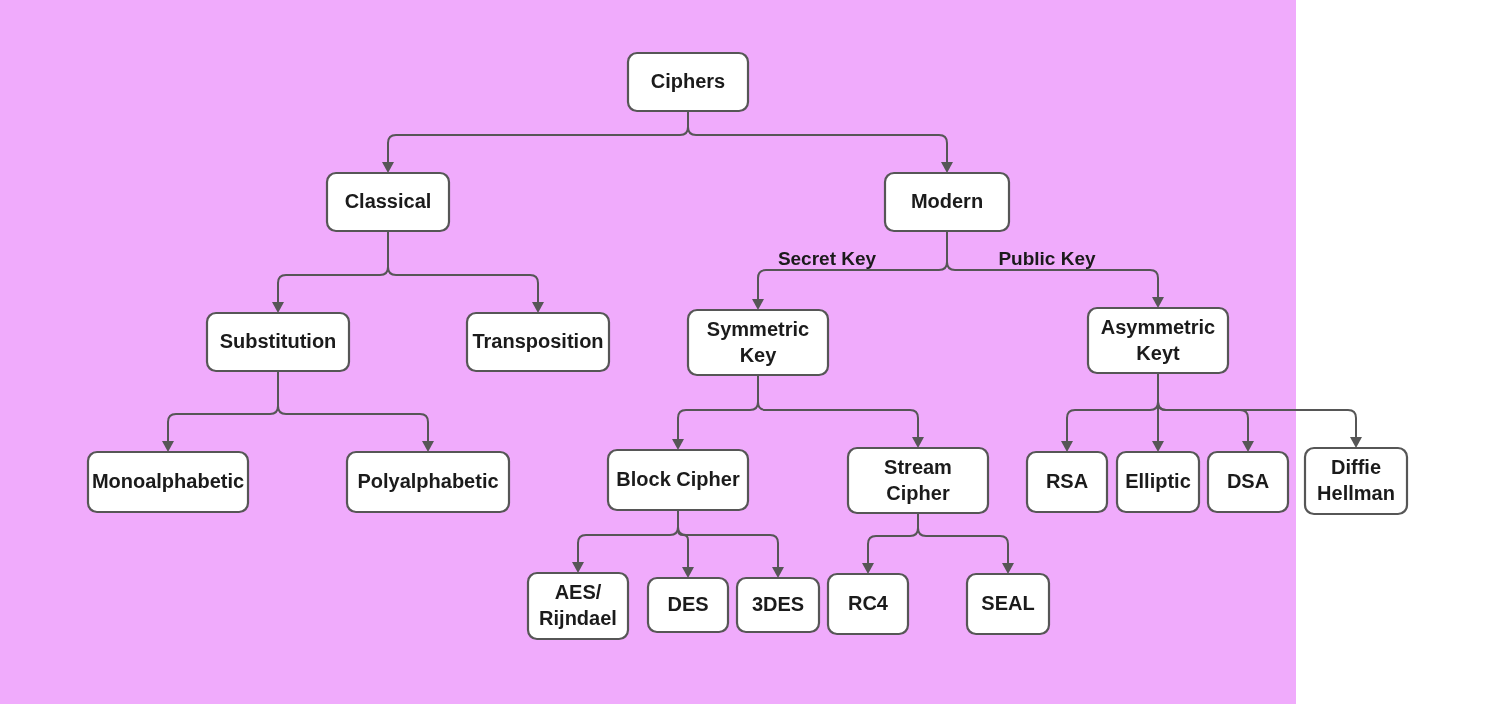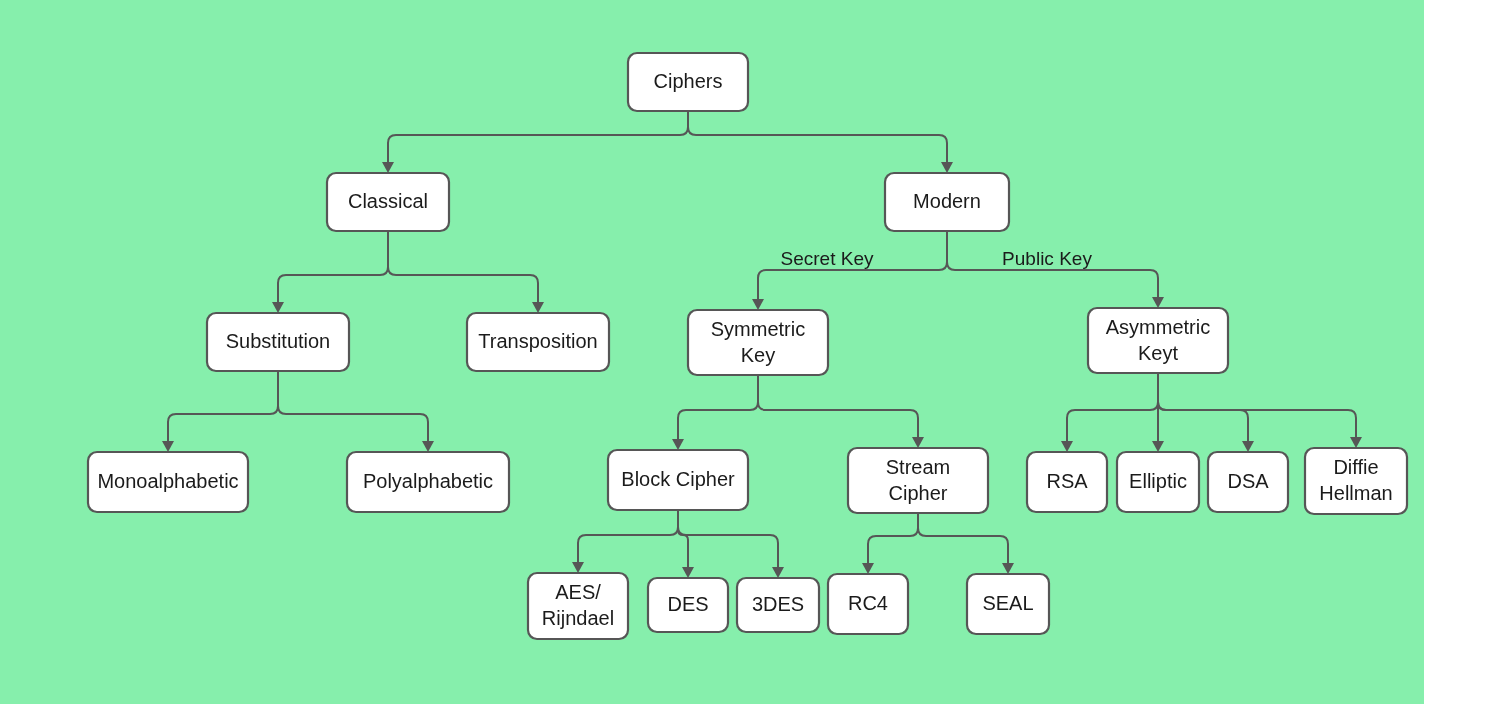--- a/index.html
+++ b/index.html
@@ -8,23 +8,24 @@
     background: #ffffff;
   }
   body {
     width: 1496px;
     height: 704px;
     font-family: "Liberation Sans", sans-serif;
     overflow: hidden;
   }
   #diagram-root {
     position: relative;
-    width: 1424px;
+    width: 1296px;
     height: 704px;
-    background: #86efac;
+    background: #f0abfc;
+    font-weight: bold;
   }
   svg.flow {
     position: absolute;
     top: 0;
     left: 0;
     width: 1496px;
     height: 704px;
     display: block;
   }
   .node-rect {

